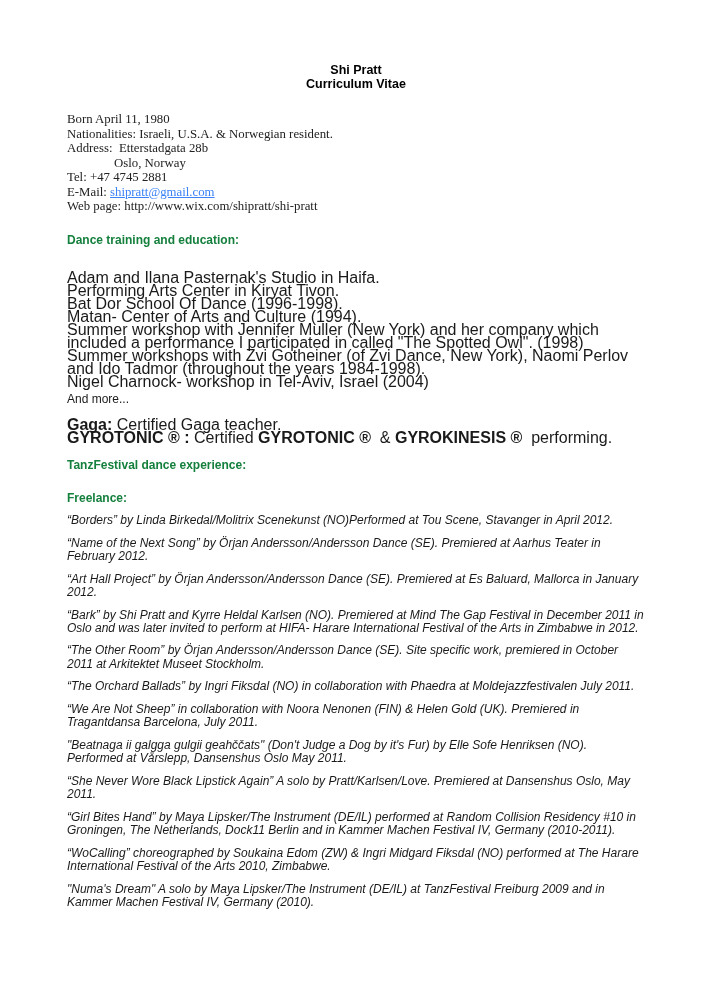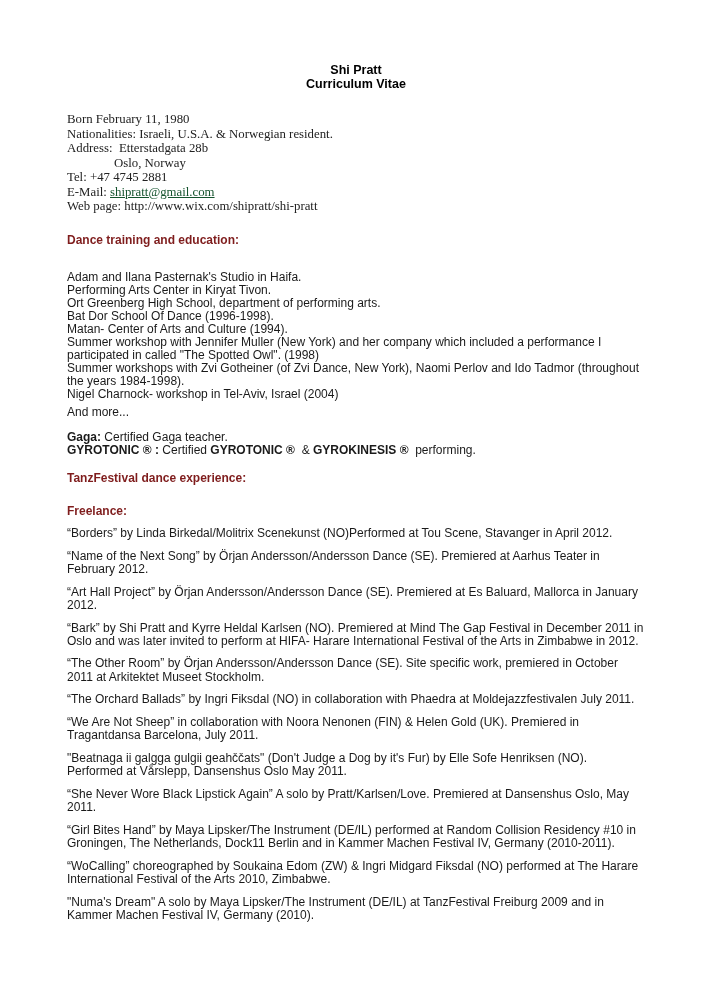--- a/index.html
+++ b/index.html
@@ -18,69 +18,68 @@
     color: #000000;
   }
 
   .contact-block {
     margin-top: 21px;
     font-family: "Liberation Serif", serif;
     font-size: 12.8px; line-height: 14.5px;
     color: #222;
   }
   .contact-block .indent { padding-left: 47px; }
-  .email-link { text-decoration: underline; color: #14532d; cursor: pointer; }
+  .email-link { text-decoration: underline; color: #3b82f6; cursor: pointer; }
 
   .section-heading {
-    font-weight: bold; font-size: 12px; line-height: 13px; color: #7f1d1d;
+    font-weight: bold; font-size: 12px; line-height: 13px; color: #15803d;
   }
   .h-dance { margin-top: 20px; }
 
-  .edu-list { margin-top: 24px; font-size: 12px; line-height: 13px; }
+  .edu-list { margin-top: 24px; font-size: 16px; line-height: 13px; }
   .edu-line { margin: 0; }
   .and-more { margin-top: 5px; font-size: 12px; line-height: 13px; }
 
-  .certs { margin-top: 12px; font-size: 12px; line-height: 13px; }
+  .certs { margin-top: 12px; font-size: 16px; line-height: 13px; }
   .bold { font-weight: bold; }
 
   .h-prof { margin-top: 15px; }
   .h-free { margin-top: 20px; }
 
   .paras { margin: 0; }
   .paras p {
     margin: 9.5px 0 0 0;
-    font-size: 12px; line-height: 13.2px;
+    font-size: 12px; line-height: 13.2px; font-style: italic;
   }
 </style>
 </head>
 <body>
 
 <div class="content">
 
   <div class="title-block">
     <div>Shi Pratt</div>
     <div>Curriculum Vitae</div>
   </div>
 
   <div class="contact-block">
-    <div>Born February 11, 1980</div>
+    <div>Born April 11, 1980</div>
     <div style="white-space: pre-wrap;">Nationalities: Israeli, U.S.A. &amp; Norwegian resident.</div>
     <div style="white-space: pre-wrap;">Address:  Etterstadgata 28b</div>
     <div class="indent">Oslo, Norway</div>
     <div>Tel: +47 4745 2881</div>
     <div><span style="white-space: pre;">E-Mail: </span><span class="email-link">shipratt@gmail.com</span></div>
     <div>Web page: http://www.wix.com/shipratt/shi-pratt</div>
   </div>
 
   <div class="section-heading h-dance">Dance training and education:</div>
 
   <div class="edu-list">
       <div class="edu-line">Adam and Ilana Pasternak's Studio in Haifa.</div>
       <div class="edu-line">Performing Arts Center in Kiryat Tivon.</div>
-      <div class="edu-line">Ort Greenberg High School, department of performing arts.</div>
       <div class="edu-line">Bat Dor School Of Dance (1996-1998).</div>
       <div class="edu-line">Matan- Center of Arts and Culture (1994).</div>
       <div class="edu-line">Summer workshop with Jennifer Muller (New York) and her company which included a performance I participated in called "The Spotted Owl". (1998)</div>
       <div class="edu-line">Summer workshops with Zvi Gotheiner (of Zvi Dance, New York), Naomi Perlov and Ido Tadmor (throughout the years 1984-1998).</div>
       <div class="edu-line">Nigel Charnock- workshop in Tel-Aviv, Israel (2004)</div>
     </div>
   <div class="and-more">And more...</div>
 
   <div class="certs">
     <div><span class="bold">Gaga:</span><span style="white-space: pre-wrap;"> Certified Gaga teacher.</span></div>

